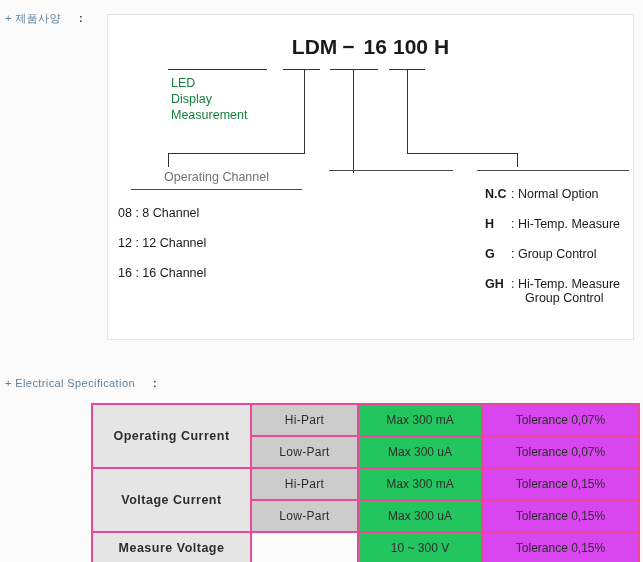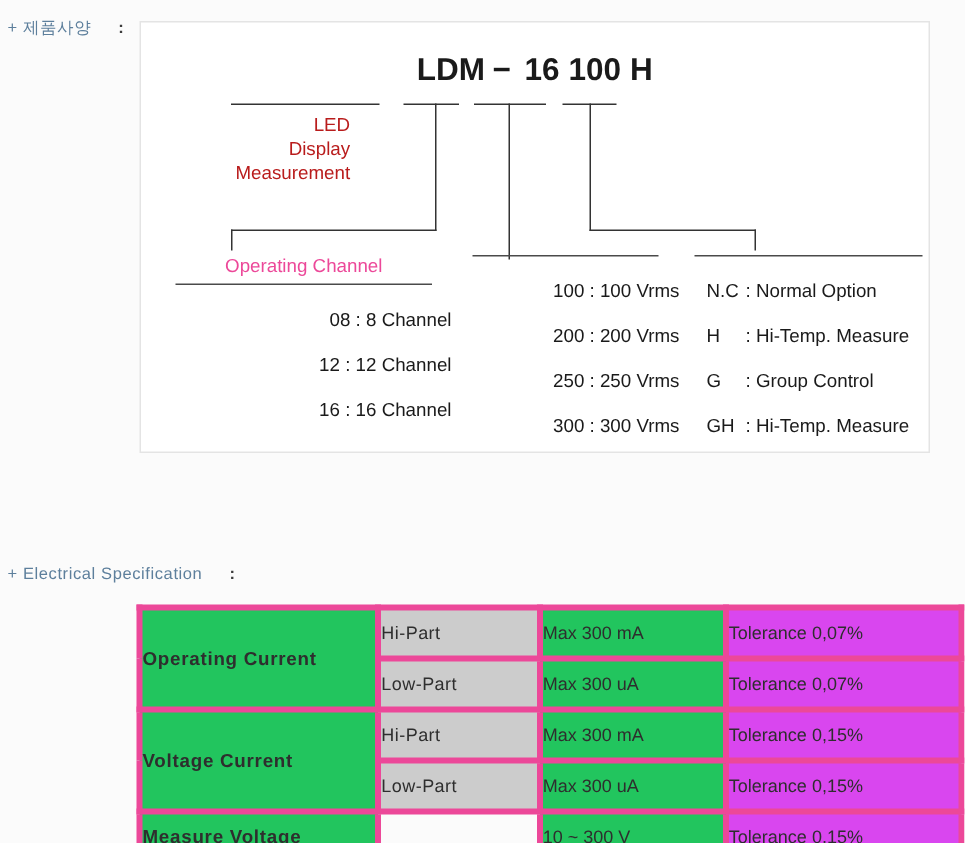--- a/index.html
+++ b/index.html
@@ -22,22 +22,22 @@
     color:#3c3c3c;
     font-weight:bold;
     margin-left:18px;
   }
   #head-product{left:5px;top:11px;}
   #head-elec{left:5px;top:377px;}
 
   
   #diagram-panel{
     position:absolute;
-    left:93px;top:14px;
-    width:527px;height:288px;
+    left:107px;top:14px;
+    width:527px;height:326px;
     background:#ffffff;
     border:1px solid #e4e4e4;
     box-sizing:border-box;
     padding-left:40px;
   }
 
   
   #model-row{
     position:absolute;
     left:0;top:20px;
@@ -87,87 +87,86 @@
   
   #vs-chan{left:60px;top:138px;height:14px;}
   #vs-str {left:409px;top:138px;height:14px;}
 
   
   #led-caption{
     position:absolute;
     left:63px;top:60px;
     font-size:12.5px;
     line-height:16px;
-    color:#b91c1c;
-    text-align:right;
+    color:#15803d;
   }
 
   
   .col{
     position:absolute;
     top:155px;
   }
   #col-channel{left:10px;width:197px;}
   #col-voltage{left:207px;width:152px;}
   #col-structure{left:359px;width:166px;}
 
   .col-title{
     font-size:12.5px;
-    color:#ec4899;
+    color:#737373;
     text-align:center;
     padding-bottom:5px;
   }
   #col-structure .col-title{text-align:center;}
   .col-rule{
     border-top:1.3px solid #4a4a4a;
     margin:0 8px 0 8px;
   }
   #col-channel .col-rule{margin:0 13px;}
   #col-voltage .col-rule{margin:0 14px;}
   #col-structure .col-rule{margin:0 4px 0 10px;}
 
   .col-list{
     margin:0;padding:0;list-style:none;
     font-size:12.5px;
     color:#1a1a1a;
   }
   .col-list li{
     padding-top:16px;
-    text-align:right;
+    text-align:left;
     white-space:nowrap;
   }
   
   #col-structure .col-list li{
     text-align:left;
     padding-left:18px;
     display:flex;
   }
-  .s-code{display:inline-block;width:26px;flex:0 0 26px;}
+  .s-code{display:inline-block;width:26px;flex:0 0 26px;font-weight:bold;}
   .s-desc{display:inline-block;}
   .s-desc .l2{display:block;padding-left:14px;}
 
   
   #spec-table{
     position:absolute;
     left:91px;top:403px;
     border-collapse:collapse;
     font-size:12px;
     table-layout:fixed;
   }
   #spec-table td{
     padding:0;
     height:30px;
     vertical-align:middle;
-    text-align:left;
-    border:4px solid #ec4899;
+    text-align:center;
+    border:2px solid #ec4899;
     color:#2e2e2e;
   }
   .c-label{
     width:157px;
-    background:#22c55e;
+    background:#e5e5e5;
     color:#ffffff;
     font-weight:bold;
     font-size:12.5px;
     letter-spacing:.5px;
   }
   .c-part{
     width:105px;
     background:#cccccc;
     color:#f0eeee;
     font-size:12px;
@@ -225,46 +224,40 @@
     <div class="col-rule"></div>
     <ul class="col-list">
       <li>08 : 8 Channel</li>
       <li>12 : 12 Channel</li>
       <li>16 : 16 Channel</li>
     </ul>
   </div>
 
   <div class="col" id="col-voltage">
     <div class="col-rule"></div>
-    <ul class="col-list">
-      <li>100 : 100 Vrms</li>
-      <li>200 : 200 Vrms</li>
-      <li>250 : 250 Vrms</li>
-      <li>300 : 300 Vrms</li>
-    </ul>
   </div>
 
   <div class="col" id="col-structure">
     <div class="col-rule"></div>
     <ul class="col-list">
       <li>
         <span class="s-code">N.C</span>
         <span class="s-desc">: Normal Option</span>
       </li>
       <li>
         <span class="s-code">H</span>
         <span class="s-desc">: Hi-Temp. Measure</span>
       </li>
       <li>
         <span class="s-code">G</span>
         <span class="s-desc">: Group Control</span>
       </li>
       <li>
         <span class="s-code">GH</span>
-        <span class="s-desc"><span>: Hi-Temp. Measure</span></span>
+        <span class="s-desc"><span>: Hi-Temp. Measure</span><span class="l2">Group Control</span></span>
       </li>
     </ul>
   </div>
 </div>
 
 <div class="sec-head" id="head-elec">
   <span>+ Electrical Specification</span><span class="colon">:</span>
 </div>
 
 <table id="spec-table">

